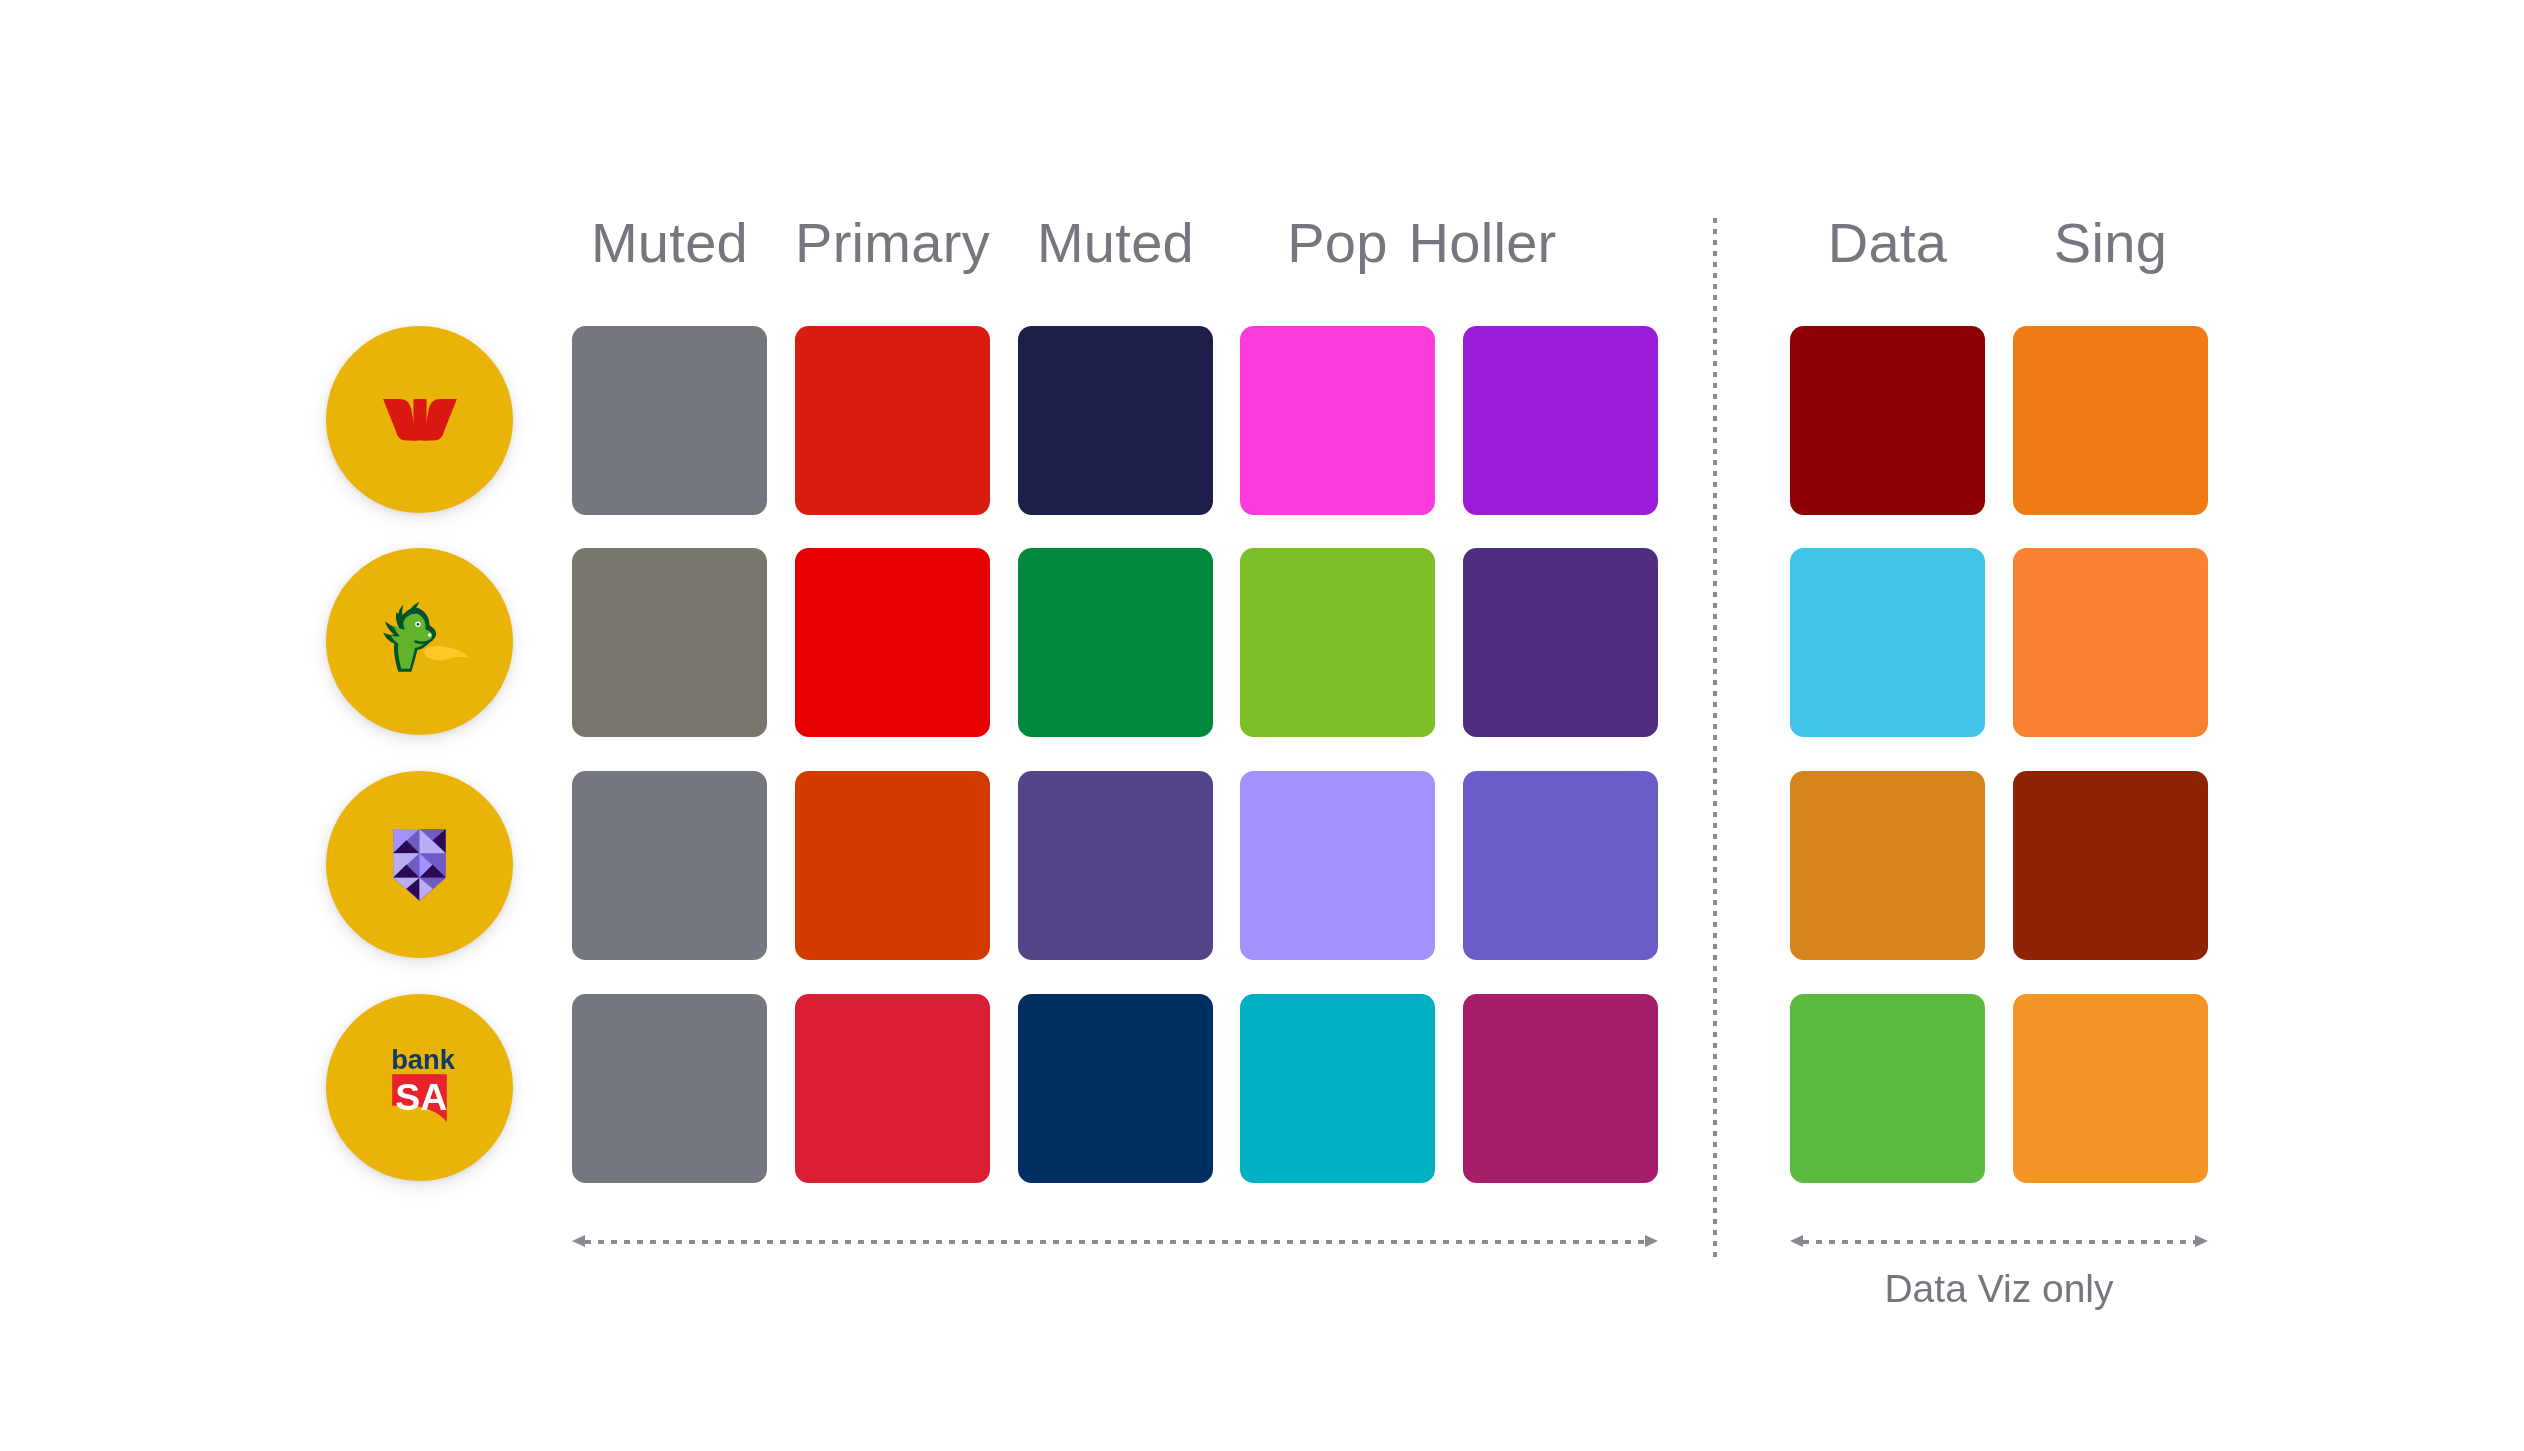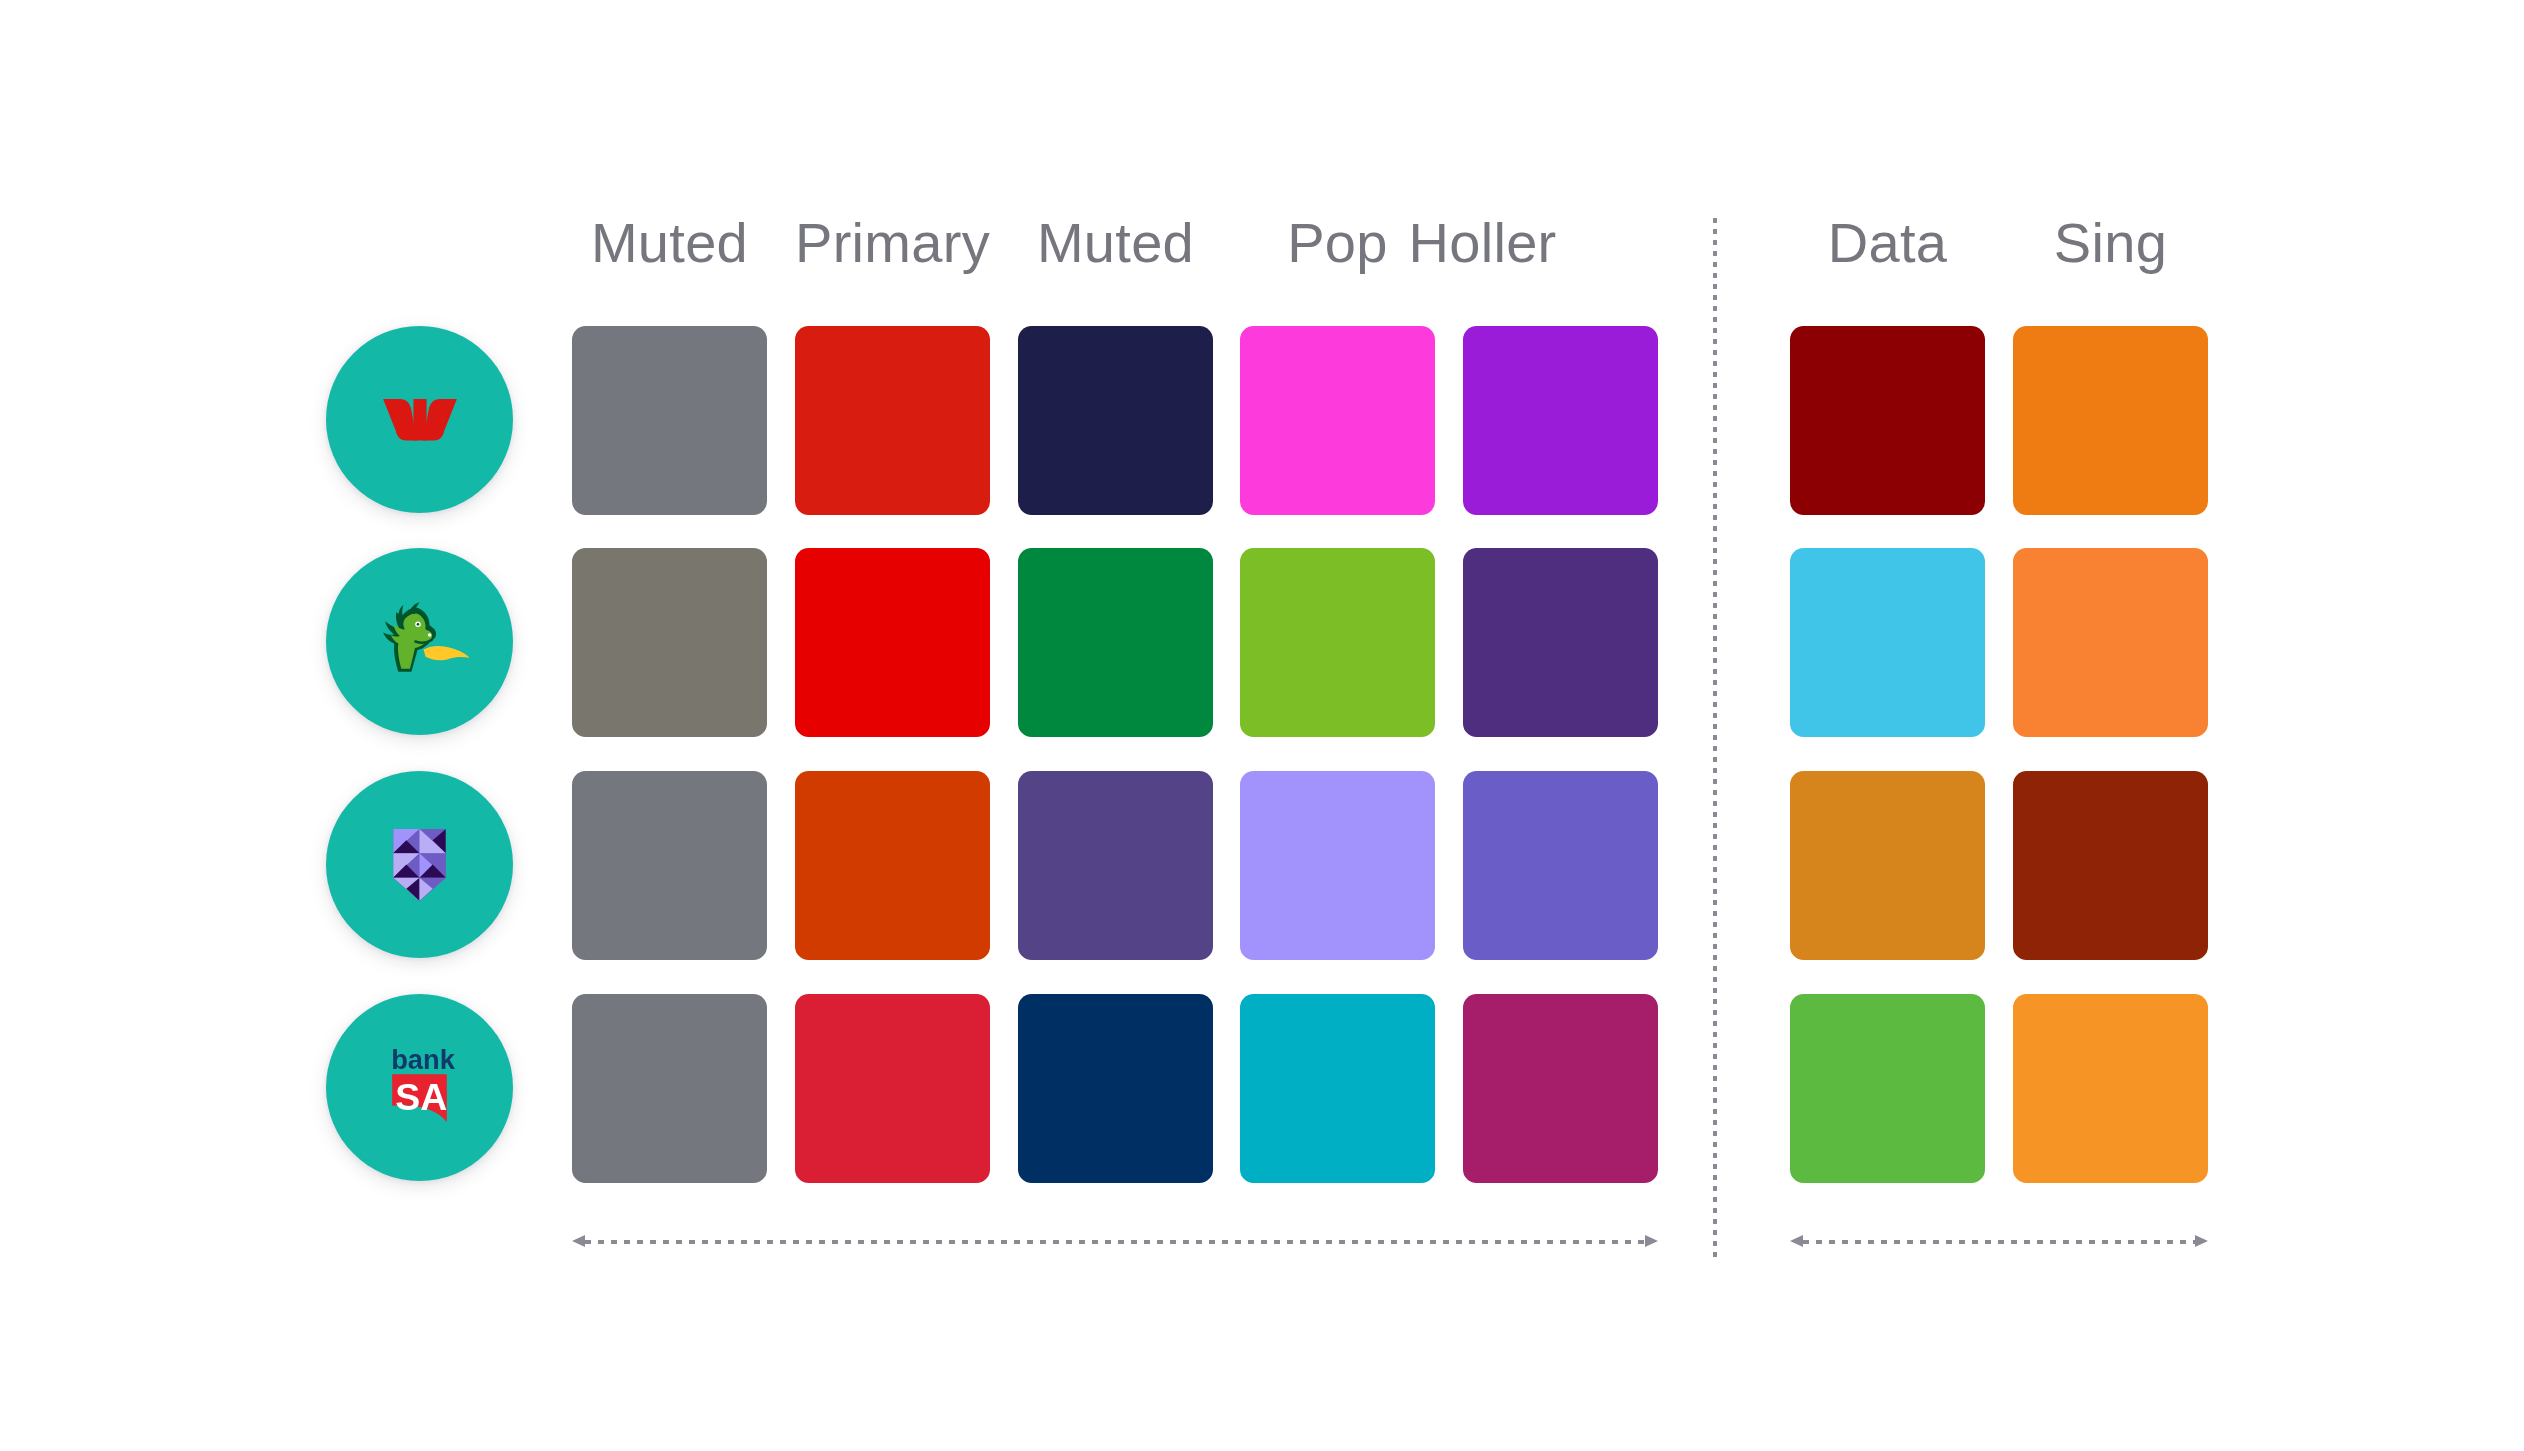--- a/index.html
+++ b/index.html
@@ -39,21 +39,21 @@
     white-space: nowrap;
   }
 
   
   .logo-circle {
     position: absolute;
     left: 326px;
     width: 187px;
     height: 187px;
     border-radius: 50%;
-    background: #14b8a6;
+    background: #eab308;
     box-shadow: 0 5px 17px rgba(120,120,140,0.20),
                 0 1px 5px rgba(120,120,140,0.14);
     display: flex;
     align-items: center;
     justify-content: center;
   }
   .logo-circle svg { display: block; }
 
   
   .swatch {
@@ -257,15 +257,16 @@
     <span class="cap left"></span>
     <span class="line" style="left:13px;right:13px"></span>
     <span class="cap right"></span>
   </div>
 
   <div class="bracket" style="left:1790px;top:1235px;width:418px">
     <span class="cap left"></span>
     <span class="line" style="left:13px;right:13px"></span>
     <span class="cap right"></span>
   </div>
+  <div class="group-caption" style="left:1790px;top:1267px;width:418px">Data Viz only</div>
 
 </div>
 
 
 </body></html>

